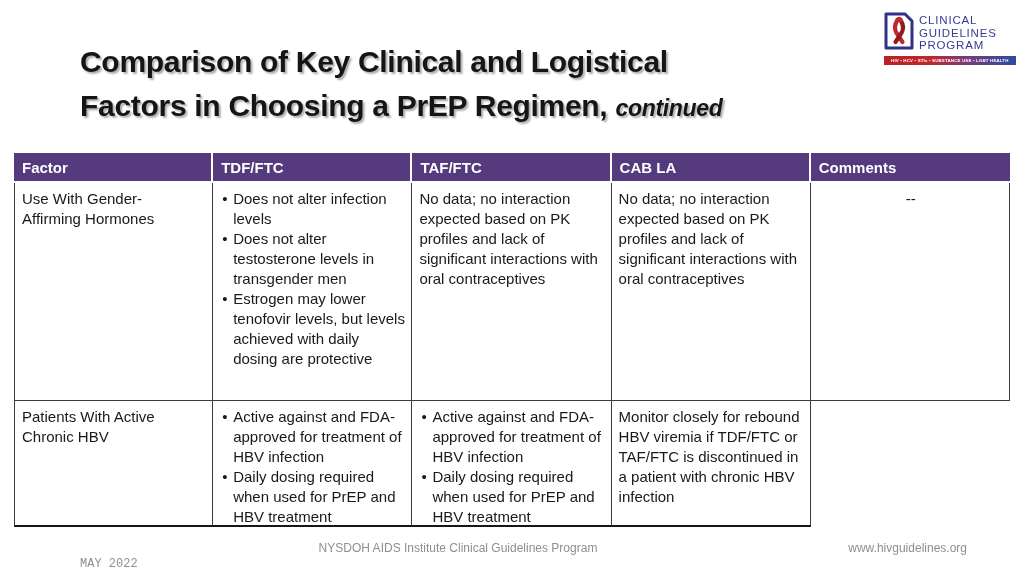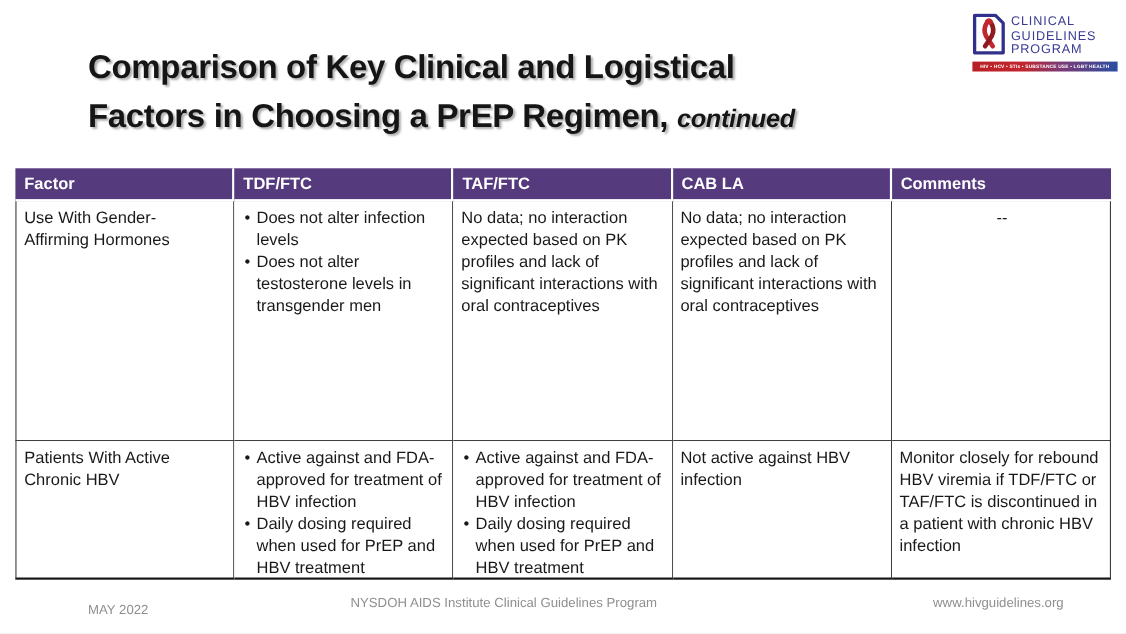--- a/index.html
+++ b/index.html
@@ -54,21 +54,21 @@
   }
   .td.colfirst{border-left:1px solid #3d3d3d;padding-right:20px;}
   .td.rowlast{border-bottom:2px solid #161616;}
   .td.center{text-align:center;}
   ul.bullets{margin:0;padding:0;list-style:none;}
   ul.bullets li{position:relative;padding-left:13px;margin:0;}
   ul.bullets li::before{content:"\2022";position:absolute;left:2px;top:0;}
   
   .footer{position:absolute;left:0;top:541px;width:1024px;height:20px;
     font-size:12px;color:#8f8f8f;}
-  .footer .f-left{position:absolute;left:80px;top:6px;}
+  .footer .f-left{position:absolute;left:80px;top:16px;font-family:Liberation Mono, monospace;}
   .footer .f-center{position:absolute;left:0;width:916px;text-align:center;top:0;}
   .footer .f-right{position:absolute;right:57px;top:0;}
 </style>
 </head>
 <body>
 
 <div class="slide">
 
   <div class="title">
     <div>Comparison of Key Clinical and Logistical</div>
@@ -100,40 +100,40 @@
     <div class="th">TDF/FTC</div>
     <div class="th">TAF/FTC</div>
     <div class="th">CAB LA</div>
     <div class="th last">Comments</div>
 
     <div class="td colfirst">Use With Gender-Affirming Hormones</div>
     <div class="td">
       <ul class="bullets">
         <li>Does not alter infection levels</li>
         <li>Does not alter testosterone levels in transgender men</li>
+        <li>Estrogen may lower tenofovir levels, but levels achieved with daily dosing are protective</li>
       </ul>
     </div>
     <div class="td">No data; no interaction expected based on PK profiles and lack of significant interactions with oral contraceptives</div>
     <div class="td">No data; no interaction expected based on PK profiles and lack of significant interactions with oral contraceptives</div>
     <div class="td center">--</div>
 
     <div class="td colfirst rowlast">Patients With Active Chronic HBV</div>
     <div class="td rowlast">
       <ul class="bullets">
         <li>Active against and FDA-approved for treatment of HBV infection</li>
         <li>Daily dosing required when used for PrEP and HBV treatment</li>
       </ul>
     </div>
     <div class="td rowlast">
       <ul class="bullets">
         <li>Active against and FDA-approved for treatment of HBV infection</li>
         <li>Daily dosing required when used for PrEP and HBV treatment</li>
       </ul>
     </div>
-    <div class="td rowlast">Not active against HBV infection</div>
     <div class="td rowlast">Monitor closely for rebound HBV viremia if TDF/FTC or TAF/FTC is discontinued in a patient with chronic HBV infection</div>
 
   </div>
 
   <div class="footer">
     <span class="f-left">MAY 2022</span>
     <span class="f-center">NYSDOH AIDS Institute Clinical Guidelines Program</span>
     <span class="f-right">www.hivguidelines.org</span>
   </div>
 

